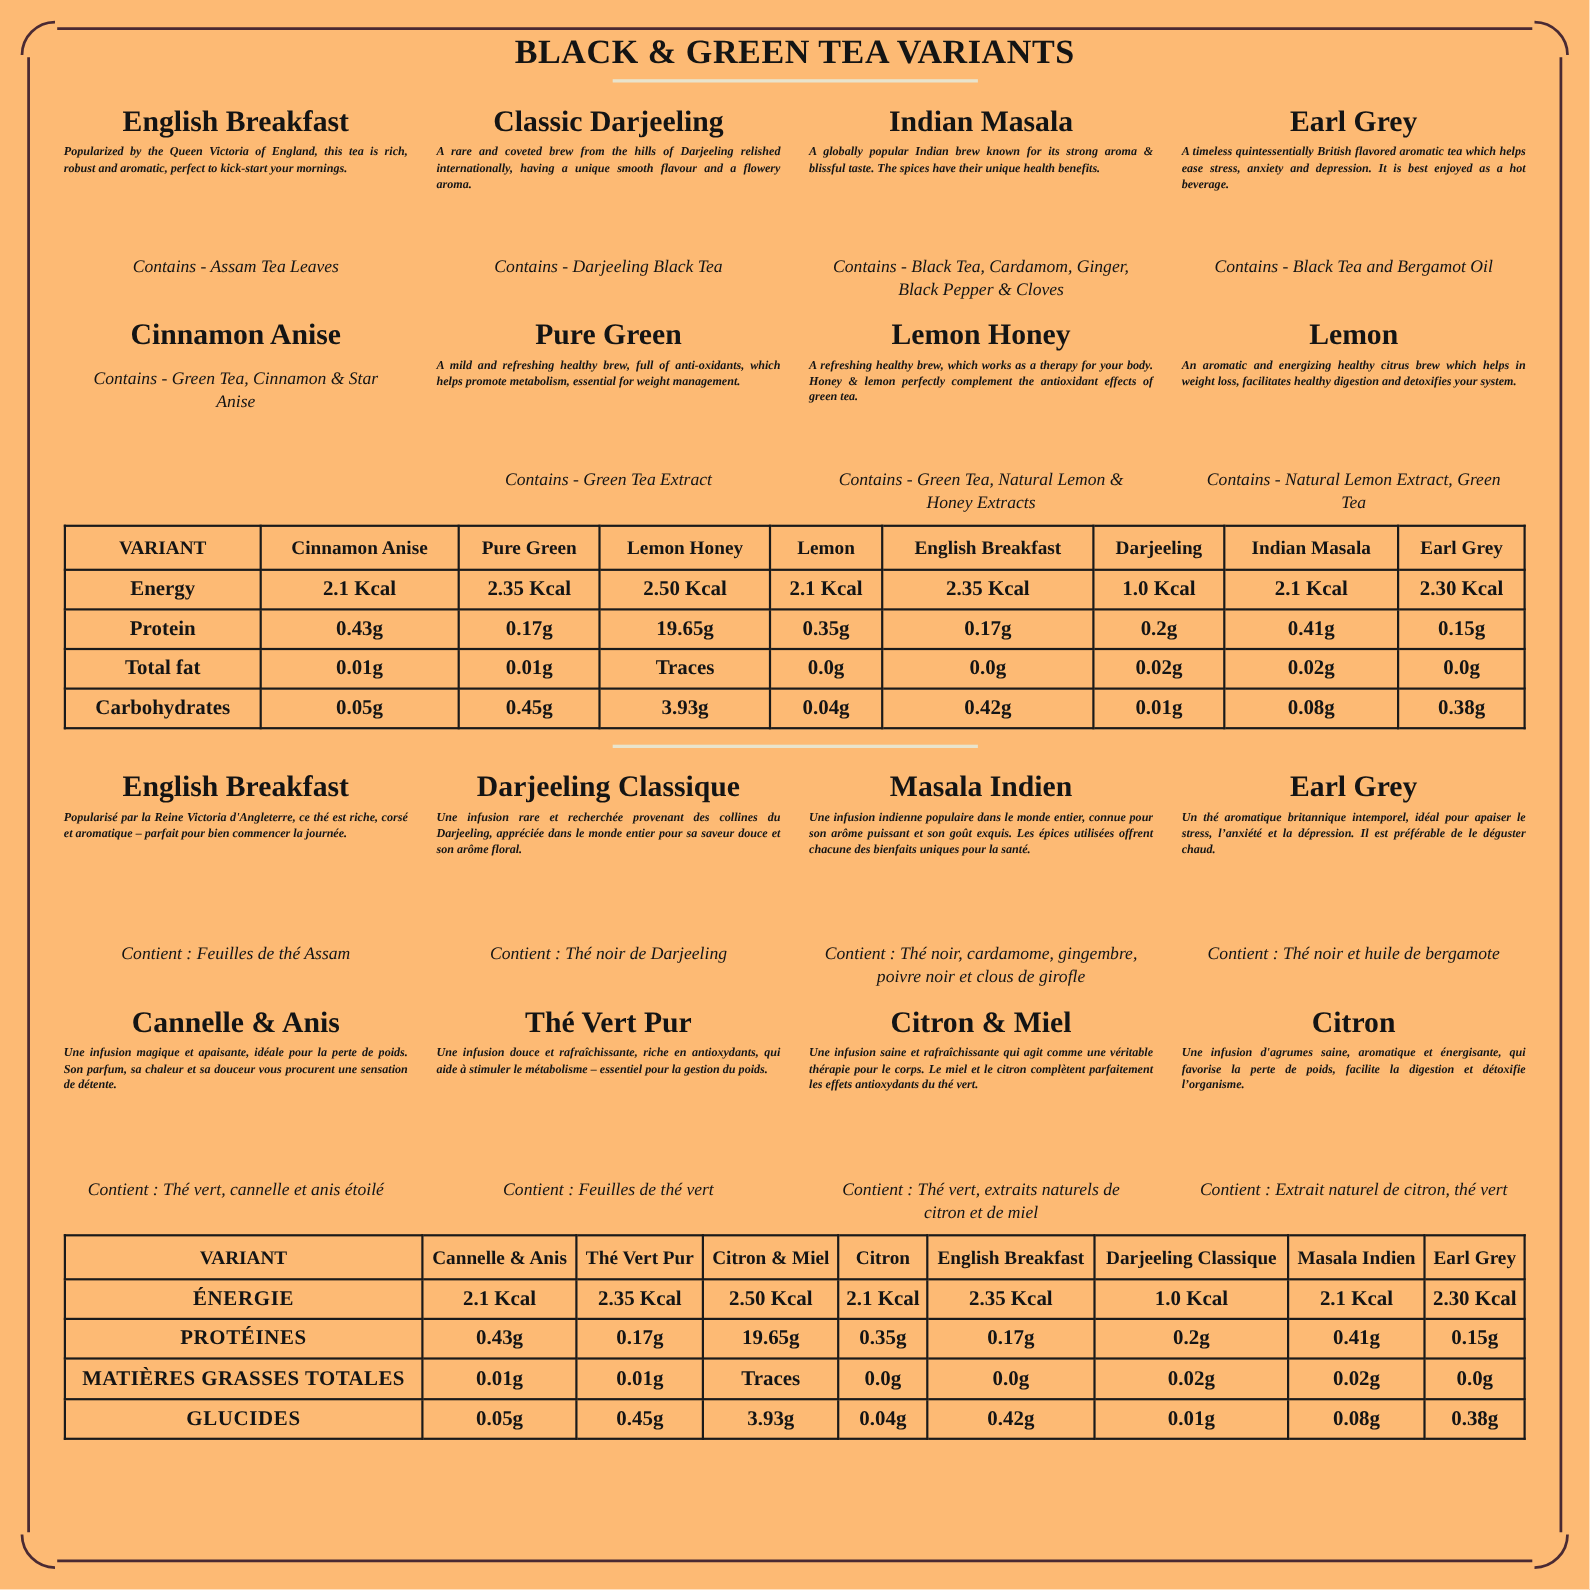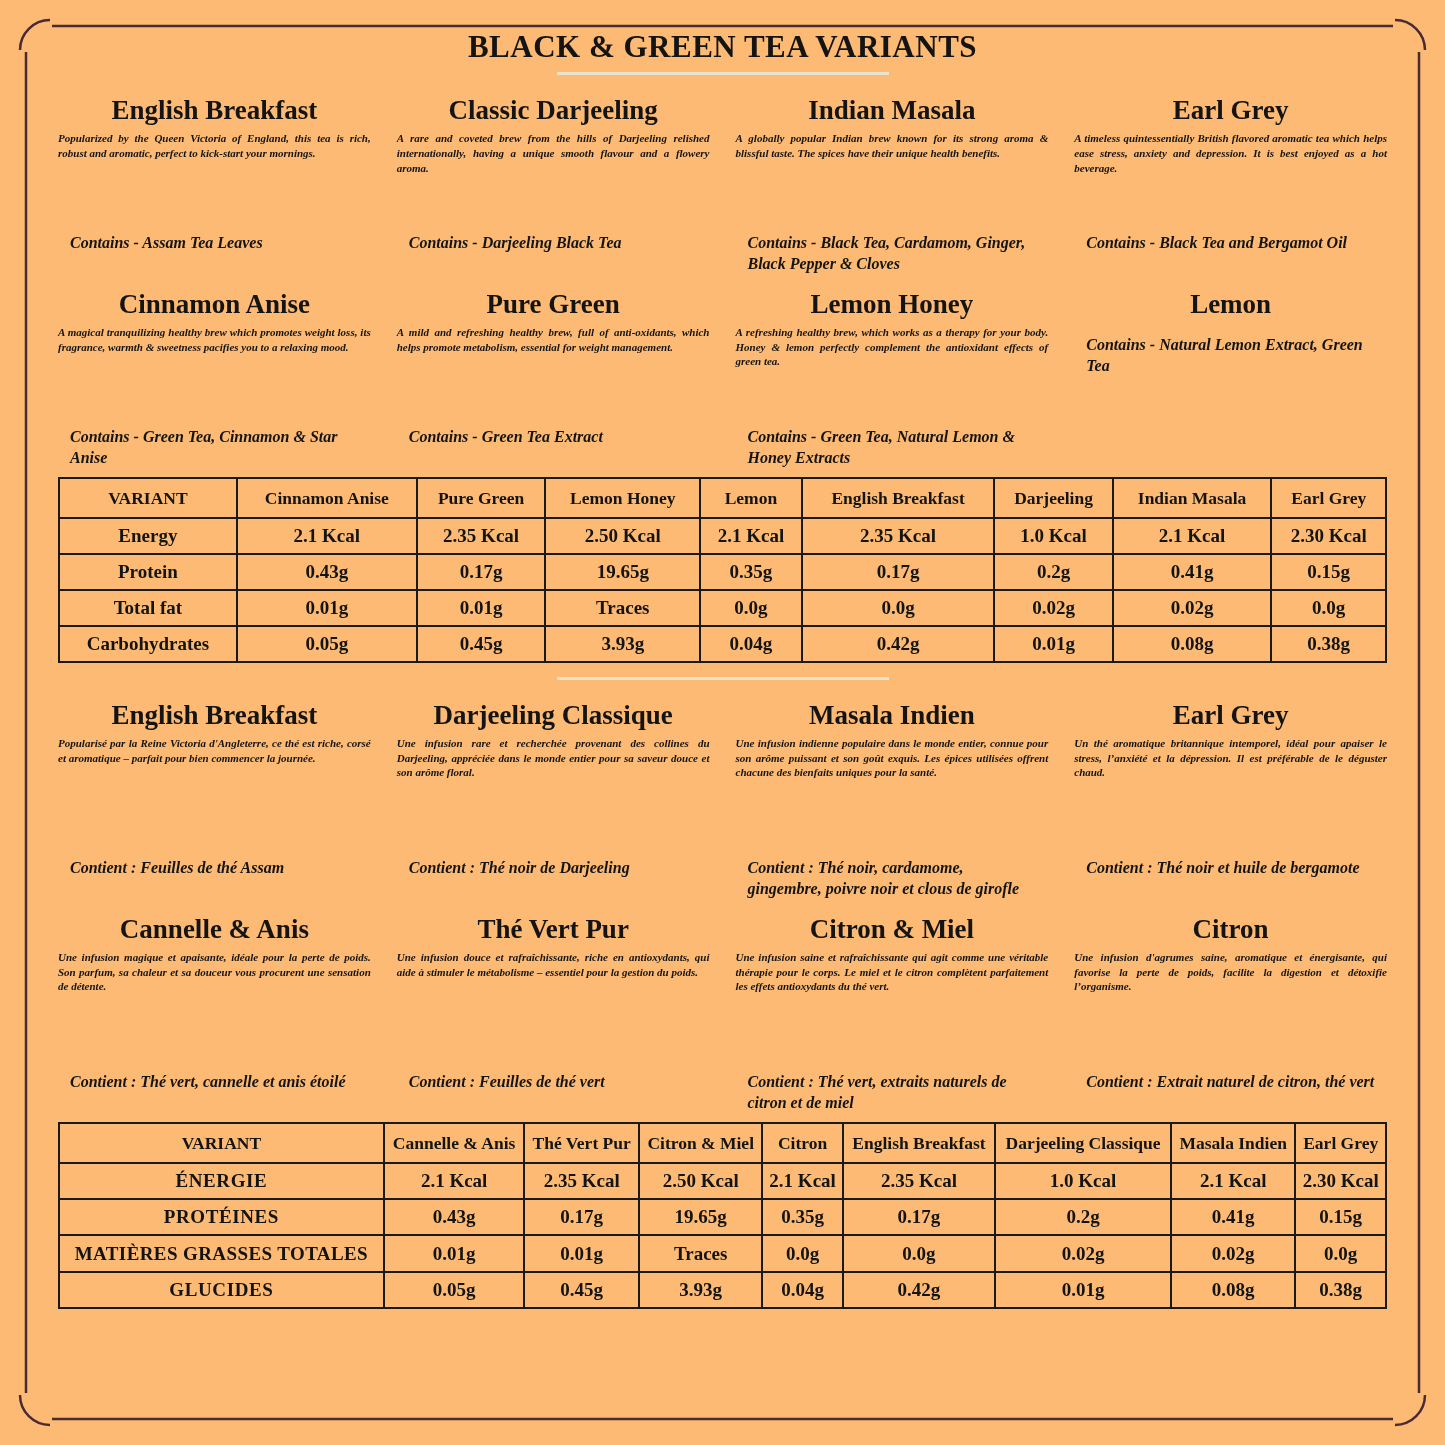--- a/index.html
+++ b/index.html
@@ -42,22 +42,23 @@
     font-weight:700;
     font-style:italic;
     text-align:justify;
     line-height:1.33;
     min-height:92px;
     margin:0;
   }
   .section-fr .tea-desc{min-height:112px;}
   .tea-contains{
     font-size:16px;
-    font-weight:700;
+    font-weight:400;
     font-style:italic;
+    text-align:center;
     line-height:1.3;
     margin:10px 0 0 0;
     padding:0 12px;
   }
 
   table.nutrition{
     width:100%;
     border-collapse:collapse;
     table-layout:auto;
     margin:8px 0 14px 0;
@@ -118,35 +119,35 @@
         <div class="tea-card">
           <div class="tea-name">Earl Grey</div>
           <p class="tea-desc">A timeless quintessentially British flavored aromatic tea which helps ease stress, anxiety and depression. It is best enjoyed as a hot beverage.</p>
           <p class="tea-contains">Contains - Black Tea and Bergamot Oil</p>
         </div>
       </div>
 
       <div class="tea-grid">
         <div class="tea-card">
           <div class="tea-name">Cinnamon Anise</div>
-          <p class="tea-desc">A magical tranquilizing healthy brew which promotes weight loss, its fragrance, warmth &amp; sweetness pacifies you to a relaxing mood.</p>
           <p class="tea-contains">Contains - Green Tea, Cinnamon &amp; Star Anise</p>
         </div>
         <div class="tea-card">
           <div class="tea-name">Pure Green</div>
           <p class="tea-desc">A mild and refreshing healthy brew, full of anti-oxidants, which helps promote metabolism, essential for weight management.</p>
           <p class="tea-contains">Contains - Green Tea Extract</p>
         </div>
         <div class="tea-card">
           <div class="tea-name">Lemon Honey</div>
           <p class="tea-desc">A refreshing healthy brew, which works as a therapy for your body. Honey &amp; lemon perfectly complement the antioxidant effects of green tea.</p>
           <p class="tea-contains">Contains - Green Tea, Natural Lemon &amp; Honey Extracts</p>
         </div>
         <div class="tea-card">
           <div class="tea-name">Lemon</div>
+          <p class="tea-desc">An aromatic and energizing healthy citrus brew which helps in weight loss, facilitates healthy digestion and detoxifies your system.</p>
           <p class="tea-contains">Contains - Natural Lemon Extract, Green Tea</p>
         </div>
       </div>
 
       <table class="nutrition t-en">
         <tbody>
           <tr>
             <th>VARIANT</th>
             <th>Cinnamon Anise</th>
             <th>Pure Green</th>

